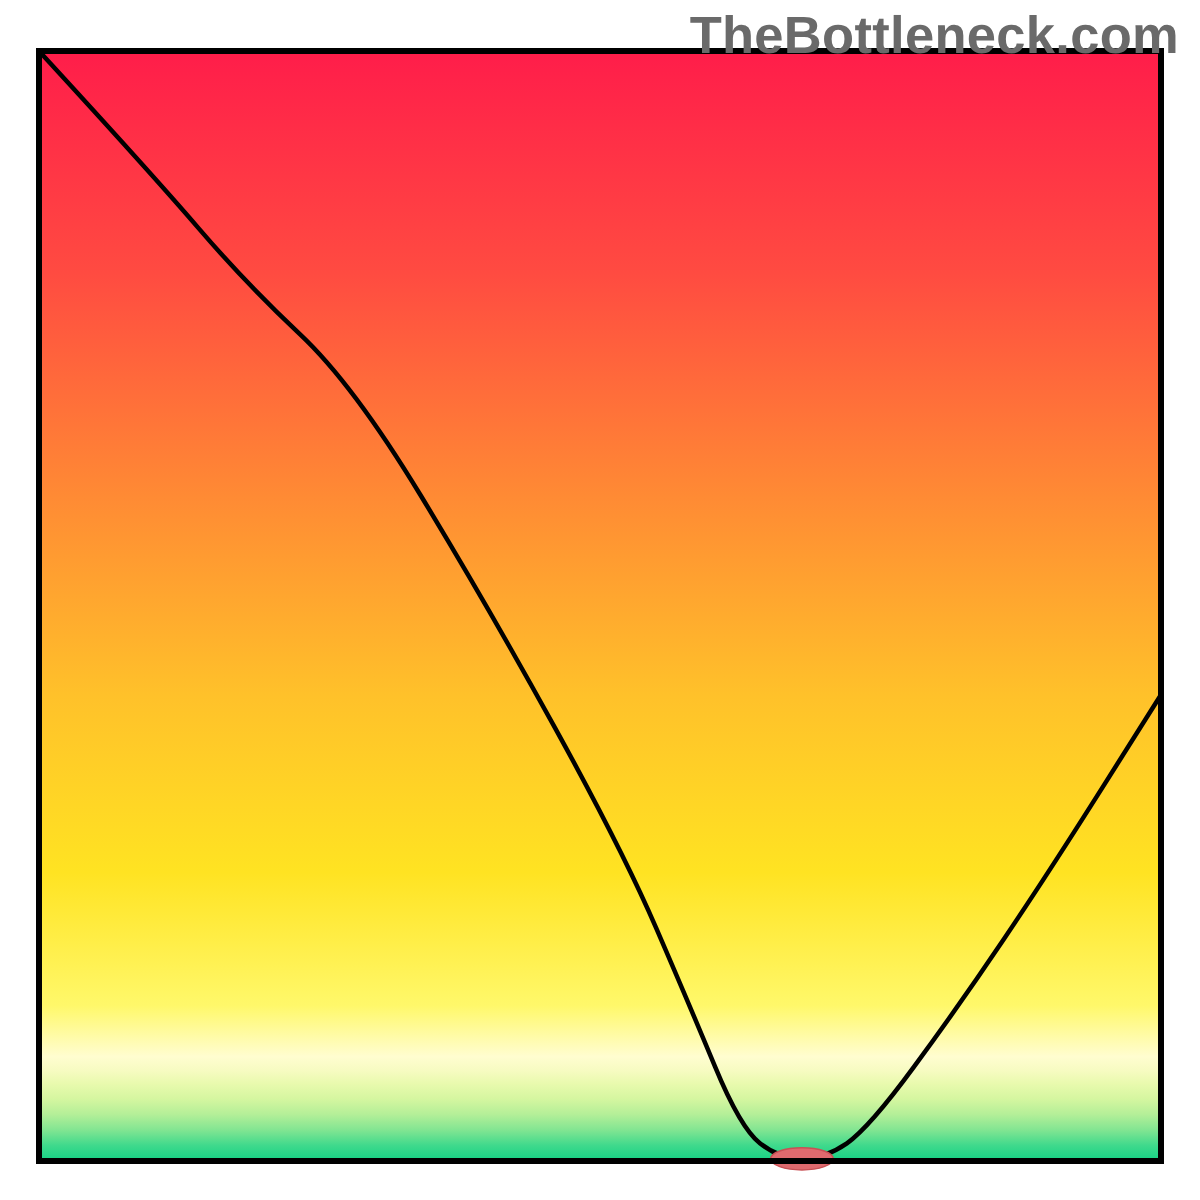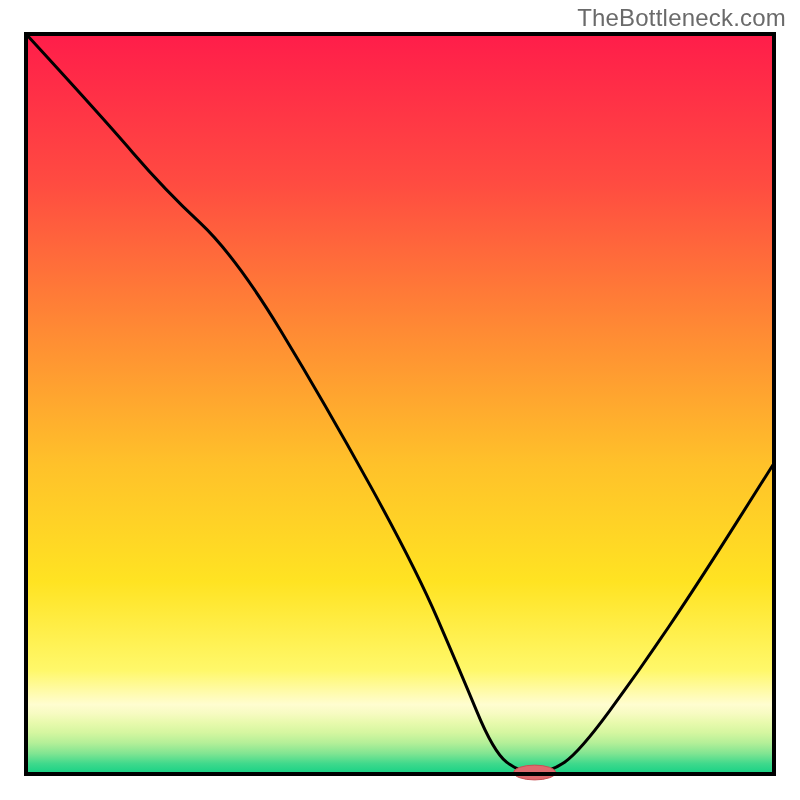--- a/index.html
+++ b/index.html
@@ -13,22 +13,22 @@
   }
   .stage {
     position: relative;
     width: 800px;
     height: 800px;
   }
   .watermark {
     position: absolute;
     top: 4px;
     right: 14px;
-    font-size: 24px;
-    font-weight: 400;
+    font-size: 35px;
+    font-weight: 700;
     color: #6a6a6a;
     letter-spacing: 0.2px;
     user-select: none;
   }
   svg {
     display: block;
   }
 </style>
 </head>
 <body>

